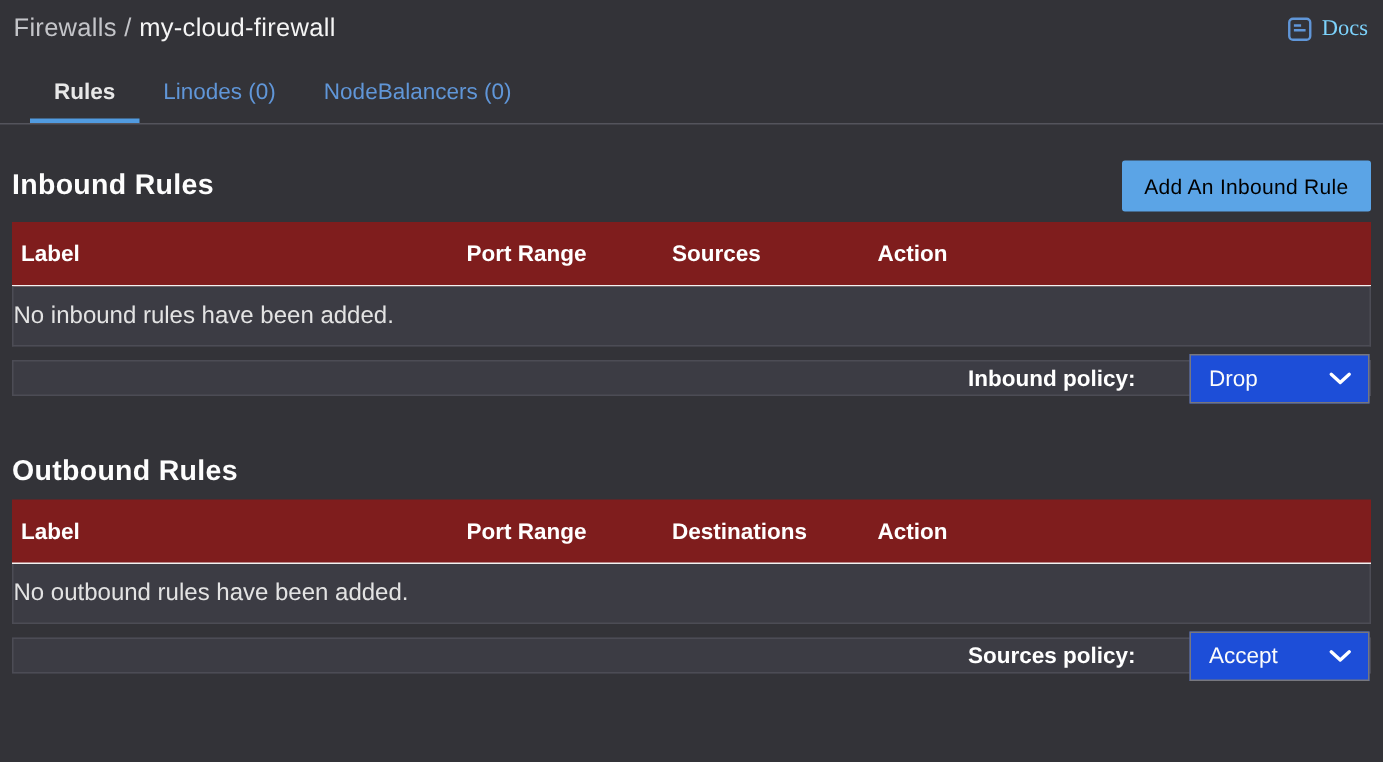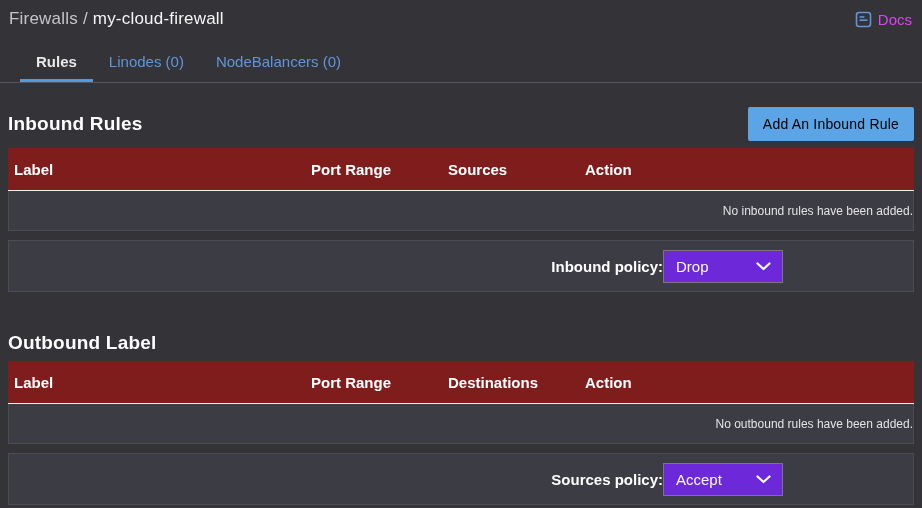--- a/index.html
+++ b/index.html
@@ -7,21 +7,21 @@
     width:922px;height:508px;position:relative;overflow:hidden;
     background:#333338;color:#e8e8e8;
     font-family:"Liberation Sans",sans-serif;
     -webkit-font-smoothing:antialiased;
   }
   
   .topbar{display:flex;justify-content:space-between;align-items:center;padding:9px 10px 0 9px;}
   .breadcrumb{font-size:17px;color:#c4c5c9;letter-spacing:.2px;}
   .breadcrumb .crumb-sep{margin:0 5px;color:#c4c5c9;}
   .breadcrumb .crumb-current{color:#f5f5f5;font-weight:normal;}
-  .docs-link{display:flex;align-items:flex-end;gap:6px;color:#d946ef;font-size:15px;cursor:pointer;}
+  .docs-link{display:flex;align-items:flex-end;gap:6px;color:#7dd3fc;font-size:15px;cursor:pointer;font-family:Liberation Serif, serif;}
   .docs-link svg{display:block;}
   
   .tabbar{display:flex;margin-top:15px;border-bottom:1px solid #54545c;padding-left:20px;}
   .tab{
     display:flex;align-items:center;padding:0 16px;height:35px;
     font-size:15px;color:#6096d8;border-bottom:3px solid transparent;cursor:pointer;
   }
   .tab.active{color:#e8e8e8;font-weight:bold;border-bottom-color:#519be0;}
   
   .section{padding:0 8px;}
@@ -38,36 +38,36 @@
   .thead{
     display:grid;grid-template-columns:303px 137px 137px 1fr;
     background:#7f1d1d;height:42px;align-items:center;
     font-size:15px;font-weight:bold;color:#ffffff;
     border-bottom:1px solid #f2f2f2;
   }
   .th:first-child{padding-left:6px;}
   .empty-row{
     height:40px;background:#3c3c44;box-sizing:border-box;
     border:1px solid #4c4c55;border-top:none;
-    display:flex;align-items:center;justify-content:flex-end;
-    font-size:12px;color:#e3e3e3;
+    display:flex;align-items:center;justify-content:flex-start;
+    font-size:16px;color:#e3e3e3;
   }
   
   .policy-row{
-    margin-top:9px;height:52px;background:#3c3c44;box-sizing:border-box;
+    margin-top:9px;height:24px;background:#3c3c44;box-sizing:border-box;
     border:1px solid #4c4c55;
     display:flex;align-items:center;justify-content:flex-end;
-    padding-right:130px;font-size:15px;
+    gap:12px;font-size:15px;
   }
   .policy-label{font-weight:bold;color:#ffffff;}
   .select{
     width:120px;height:33px;box-sizing:border-box;
-    background:#6d28d9;border:1px solid #77777e;
+    background:#1d4ed8;border:1px solid #77777e;
     display:flex;align-items:center;justify-content:space-between;
-    padding:0 11px 0 12px;font-size:15px;color:#fbfbfb;cursor:pointer;
+    padding:0 11px 0 12px;font-size:15px;color:#fbfbfb;cursor:pointer;margin-left:24px;
   }
   .select svg{display:block;}
 </style>
 </head>
 <body>
 
 <div class="page">
 
   <div class="topbar">
     <div class="breadcrumb">
@@ -115,21 +115,21 @@
           <svg width="15" height="9" viewBox="0 0 15 9">
             <path d="M1.5 1.5 L7.5 7 L13.5 1.5" fill="none" stroke="#ffffff" stroke-width="2.2" stroke-linecap="round" stroke-linejoin="round"></path>
           </svg>
         </span>
       </div>
     </div>
   </div>
 
   <div class="section">
     <div class="sec-head second">
-      <h2 class="sec-title">Outbound Label</h2>
+      <h2 class="sec-title">Outbound Rules</h2>
     </div>
     <div class="rule-table">
       <div class="thead">
         <div class="th">Label</div>
         <div class="th">Port Range</div>
         <div class="th">Destinations</div>
         <div class="th">Action</div>
       </div>
       <div class="empty-row">
         <span>No outbound rules have been added.</span>

